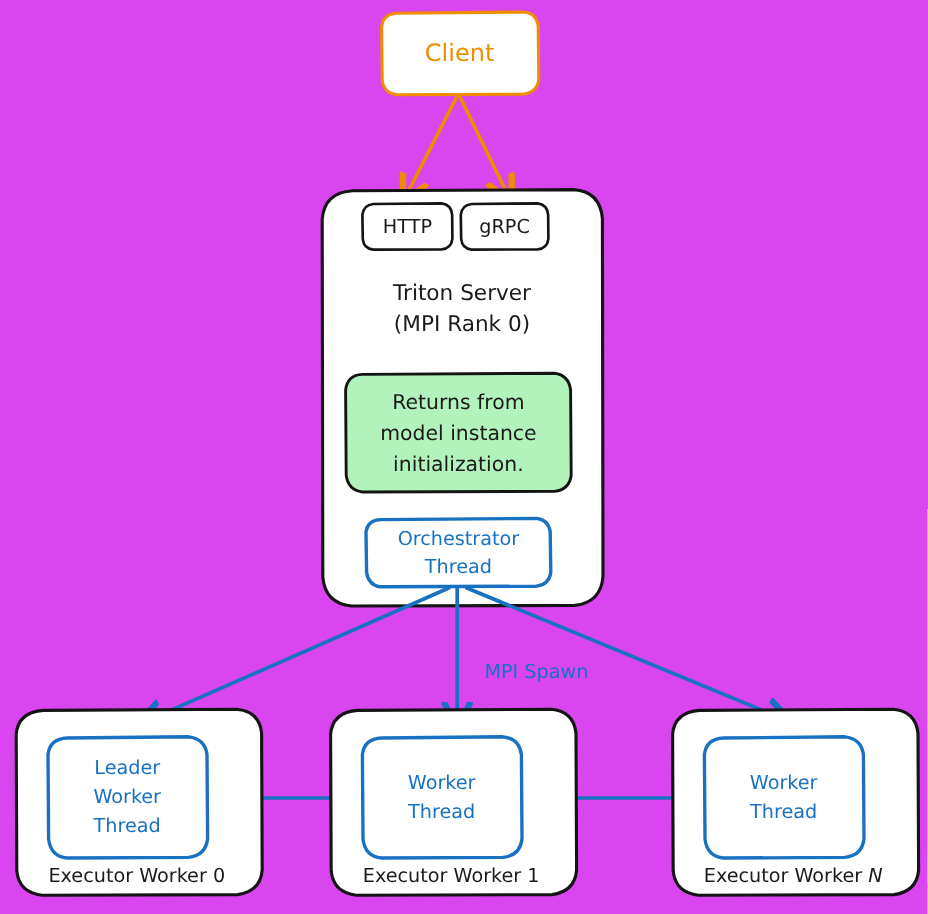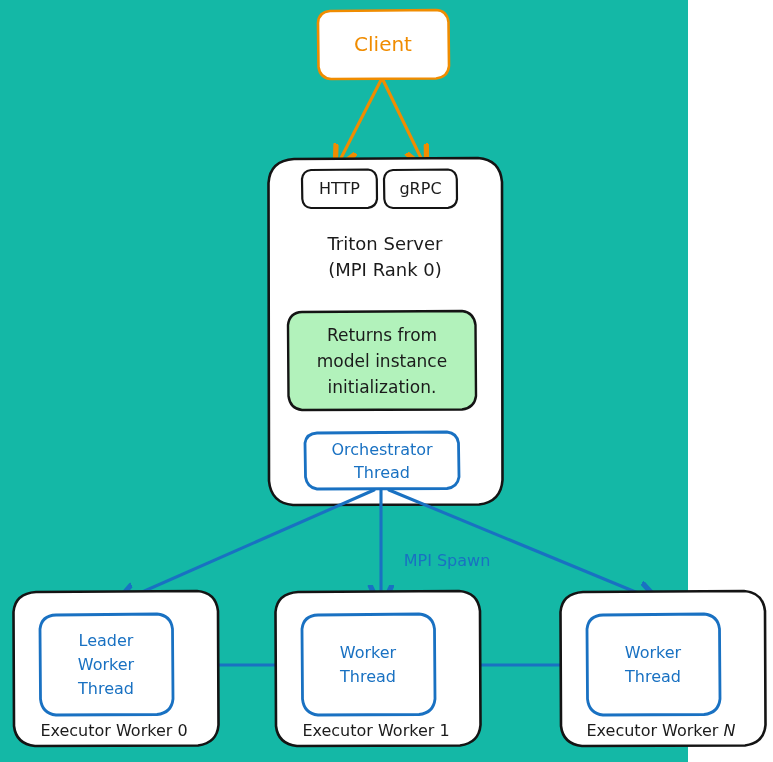--- a/index.html
+++ b/index.html
@@ -8,23 +8,23 @@
     background: #ffffff;
   }
   body {
     width: 773px;
     height: 762px;
     font-family: "DejaVu Sans", sans-serif;
     overflow: hidden;
   }
   #diagram-root {
     position: relative;
-    width: 688px;
+    width: 773px;
     height: 762px;
-    background: #14b8a6;
+    background: #d946ef;
   }
   svg.layer {
     position: absolute;
     left: 0;
     top: 0;
     width: 773px;
     height: 762px;
   }
   .node-label {
     font-family: "DejaVu Sans", sans-serif;

